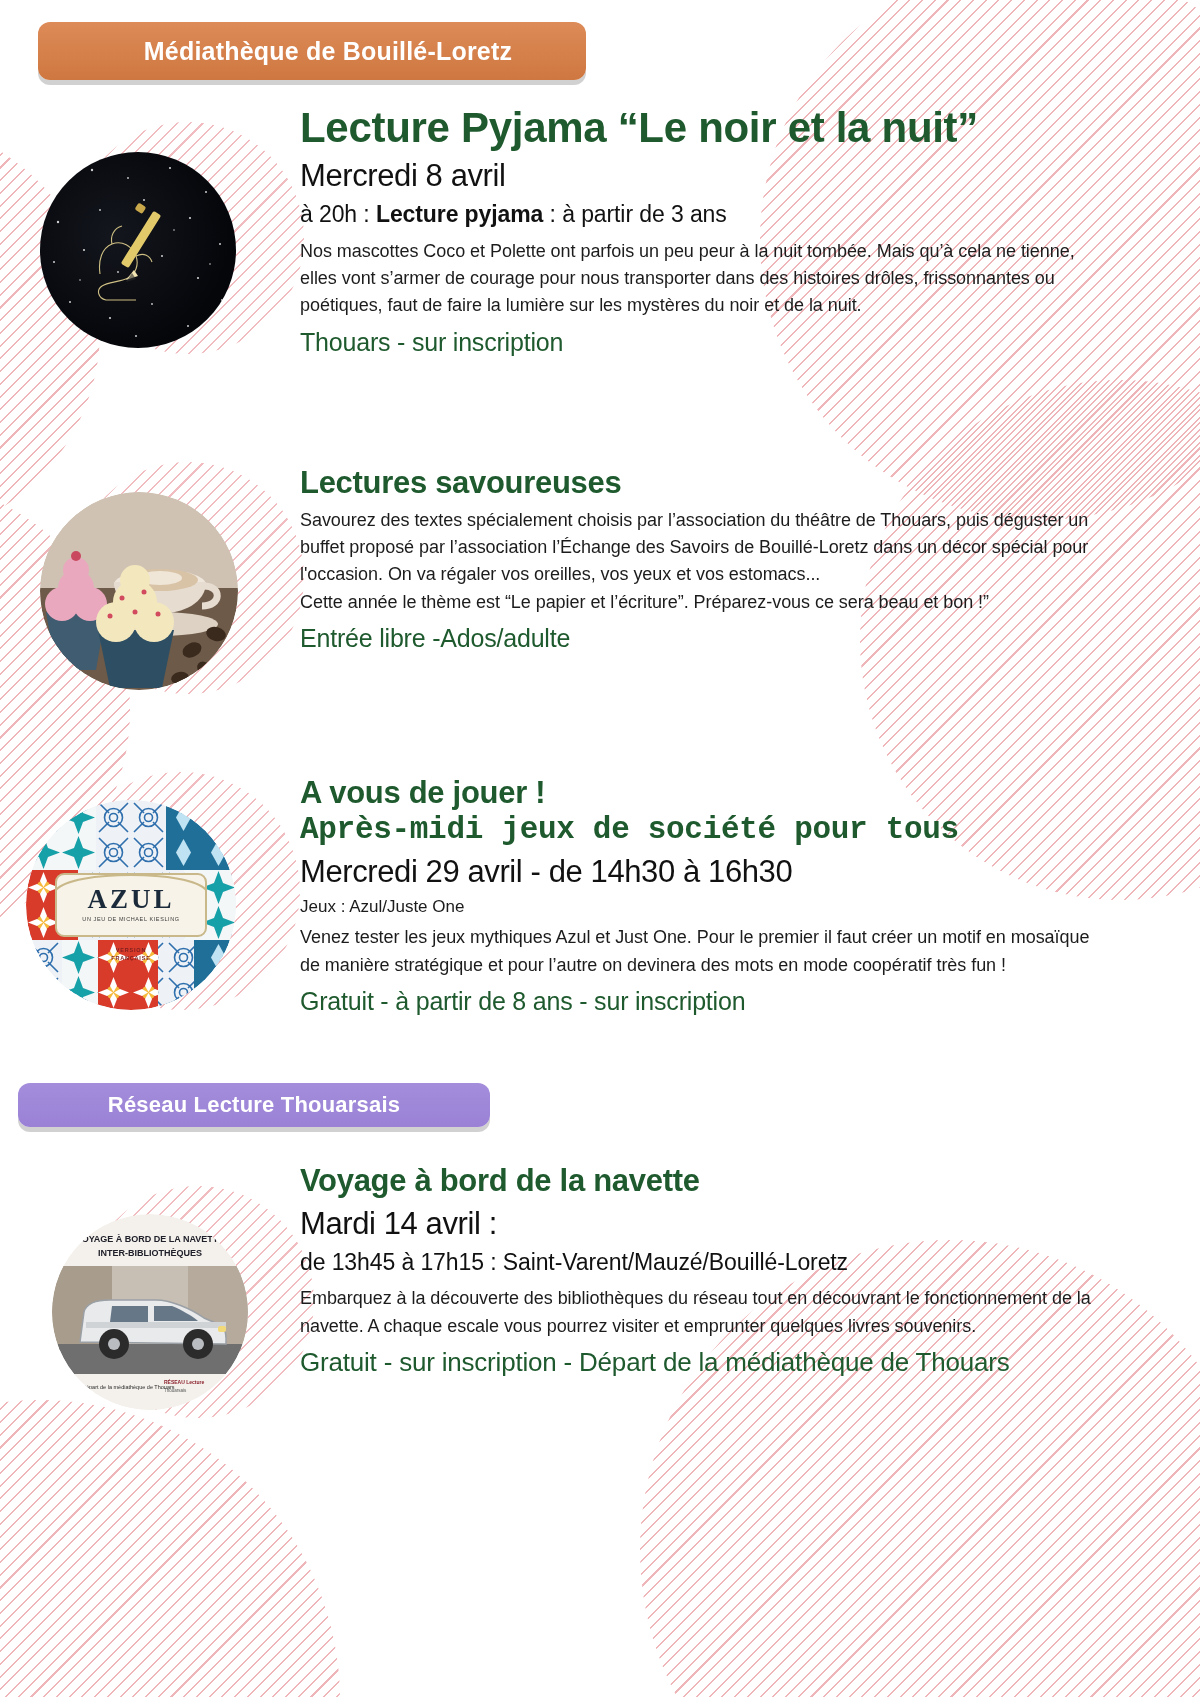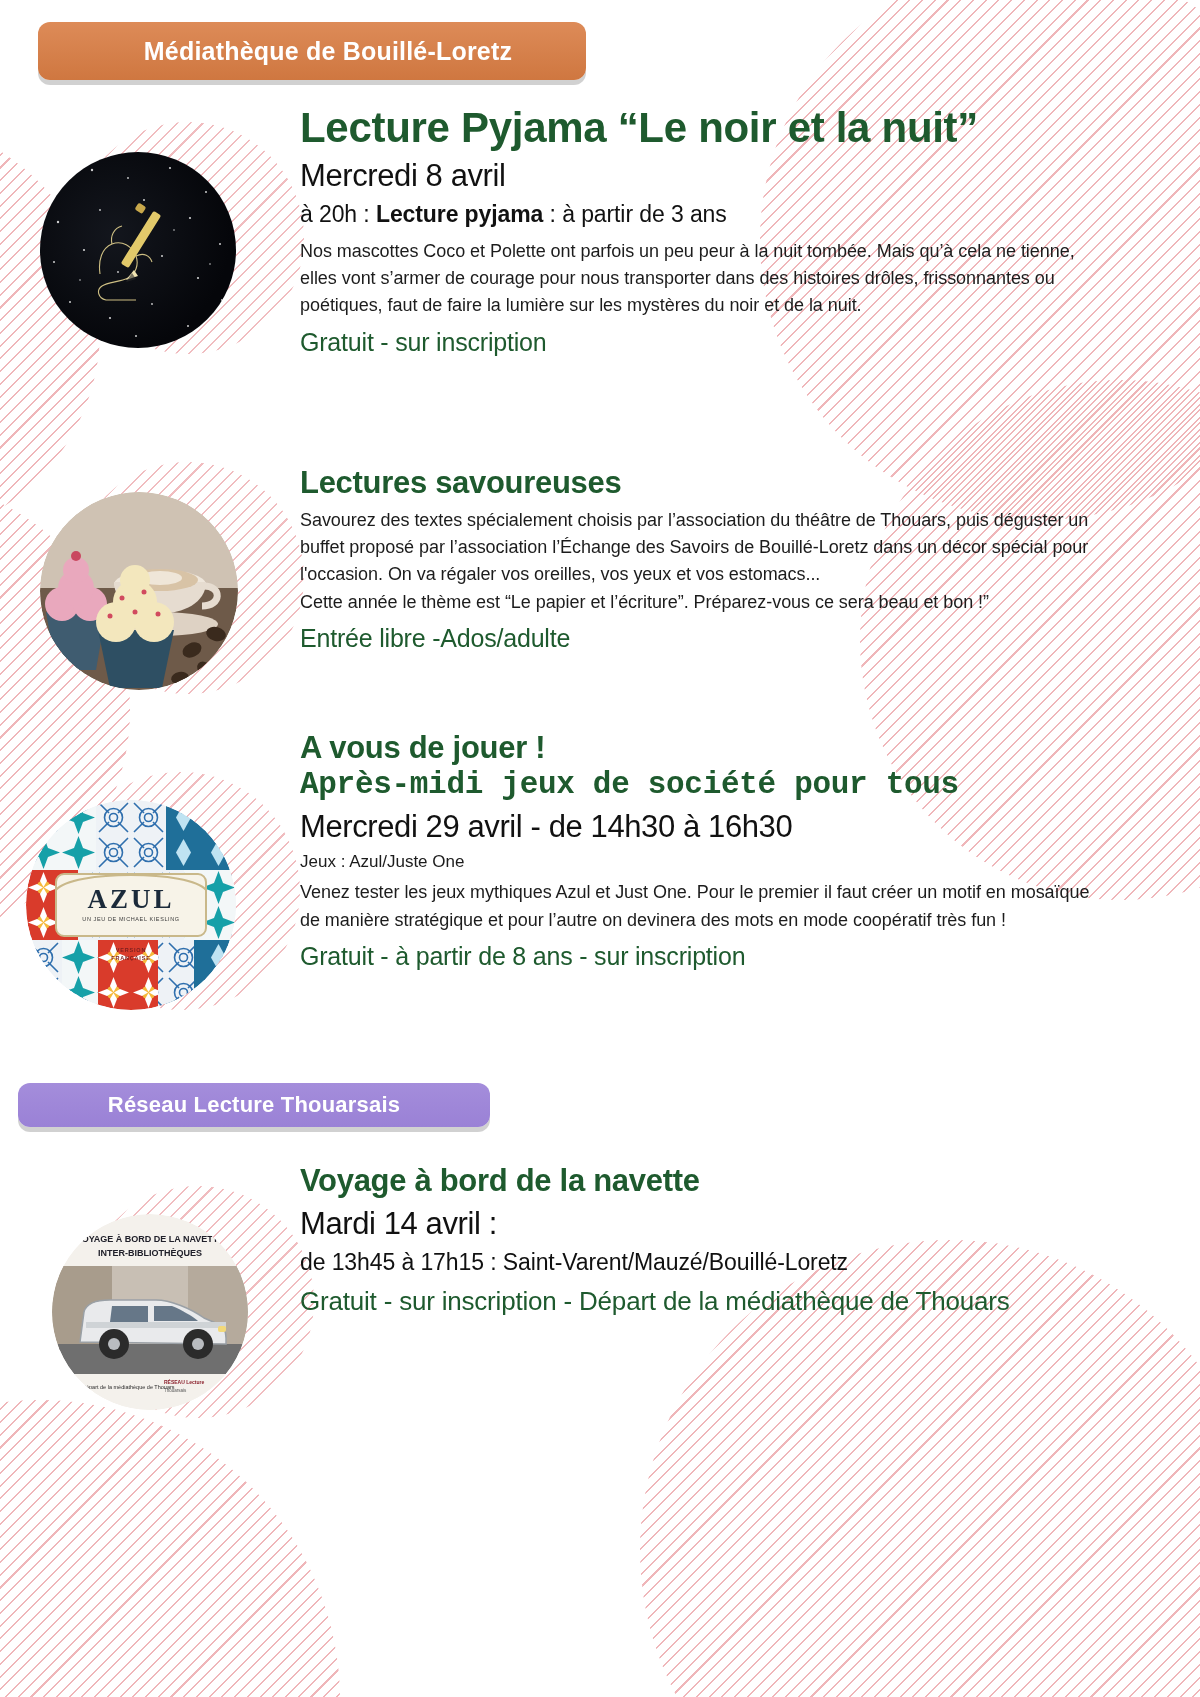--- a/index.html
+++ b/index.html
@@ -146,21 +146,21 @@
   .content {
     position: absolute;
     left: 300px;
     top: 0;
     width: 800px;
     z-index: 6;
   }
   .event { position: absolute; width: 800px; }
   #ev1 { top: 104px; }
   #ev2 { top: 466px; }
-  #ev3 { top: 731px; }
+  #ev3 { top: 776px; }
   #ev4 { top: 1164px; }
 
   .ev-title {
     color: #1e5a2e;
     font-weight: bold;
     font-size: 42px;
     line-height: 1.12;
     margin: 0 0 6px 0;
     letter-spacing: -0.3px;
   }
@@ -432,21 +432,21 @@
 
 <div class="content">
 
   <section class="event" id="ev1">
     <h2 class="ev-title">Lecture Pyjama “Le noir et la nuit”</h2>
     <p class="ev-date">Mercredi 8 avril</p>
     <p class="ev-line">
       <span>à 20h : </span><b>Lecture pyjama</b><span> : à partir de 3 ans</span>
     </p>
     <p class="ev-body">Nos mascottes Coco et Polette ont parfois un peu peur à la nuit tombée. Mais qu’à cela ne tienne, elles vont s’armer de courage pour nous transporter dans des histoires drôles, frissonnantes ou poétiques, faut de faire la lumière sur les mystères du noir et de la nuit.</p>
-    <p class="ev-free">Gratuit - sur inscription</p>
+    <p class="ev-free">Thouars - sur inscription</p>
   </section>
 
   <section class="event" id="ev2">
     <h2 class="ev-title small">Lectures savoureuses</h2>
     <p class="ev-body">Savourez des textes spécialement choisis par l’association du théâtre de Thouars, puis déguster un buffet proposé par l’association l’Échange des Savoirs de Bouillé-Loretz dans un décor spécial pour l'occasion. On va régaler vos oreilles, vos yeux et vos estomacs...</p>
     <p class="ev-body" style="margin-top:0">Cette année le thème est “Le papier et l’écriture”. Préparez-vous ce sera beau et bon !”</p>
     <p class="ev-free">Entrée libre -Ados/adulte</p>
   </section>
 
   <section class="event" id="ev3">
@@ -455,16 +455,17 @@
     <p class="ev-date">Mercredi 29 avril - de 14h30 à 16h30</p>
     <p class="ev-small">Jeux : Azul/Juste One</p>
     <p class="ev-body">Venez tester les jeux mythiques Azul et Just One. Pour le premier il faut créer un motif en mosaïque de manière stratégique et pour l’autre on devinera des mots en mode coopératif très fun !</p>
     <p class="ev-free">Gratuit - à partir de 8 ans - sur inscription</p>
   </section>
 
   <section class="event" id="ev4">
     <h2 class="ev-title small">Voyage à bord de la navette</h2>
     <p class="ev-date">Mardi 14 avril :</p>
     <p class="ev-line"> de 13h45 à 17h15 : Saint-Varent/Mauzé/Bouillé-Loretz</p>
+    <p class="ev-body">Embarquez à la découverte des bibliothèques du réseau tout en découvrant le fonctionnement de la navette. A chaque escale vous pourrez visiter et emprunter quelques livres souvenirs.</p>
     <p class="ev-free big">Gratuit - sur inscription - Départ de la médiathèque de Thouars</p>
   </section>
 
 </div>
 
 </body></html>

